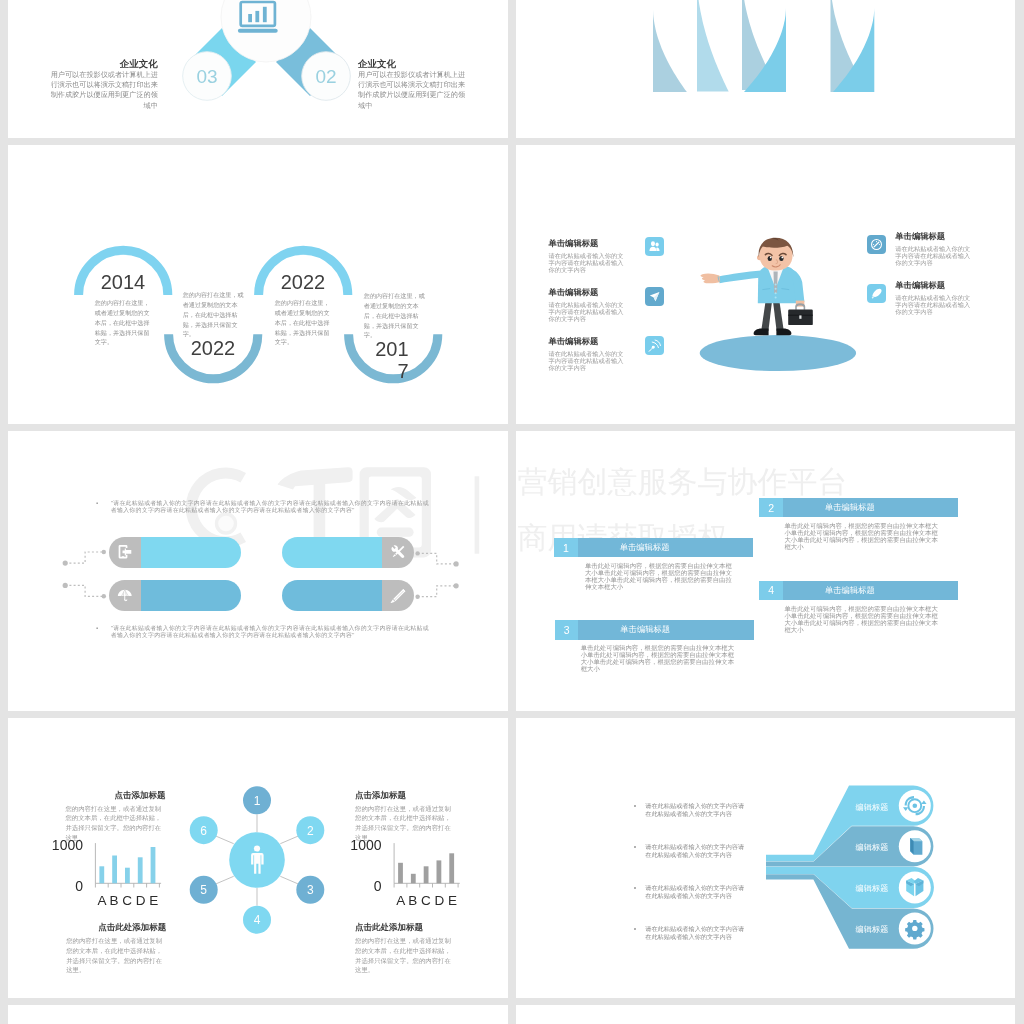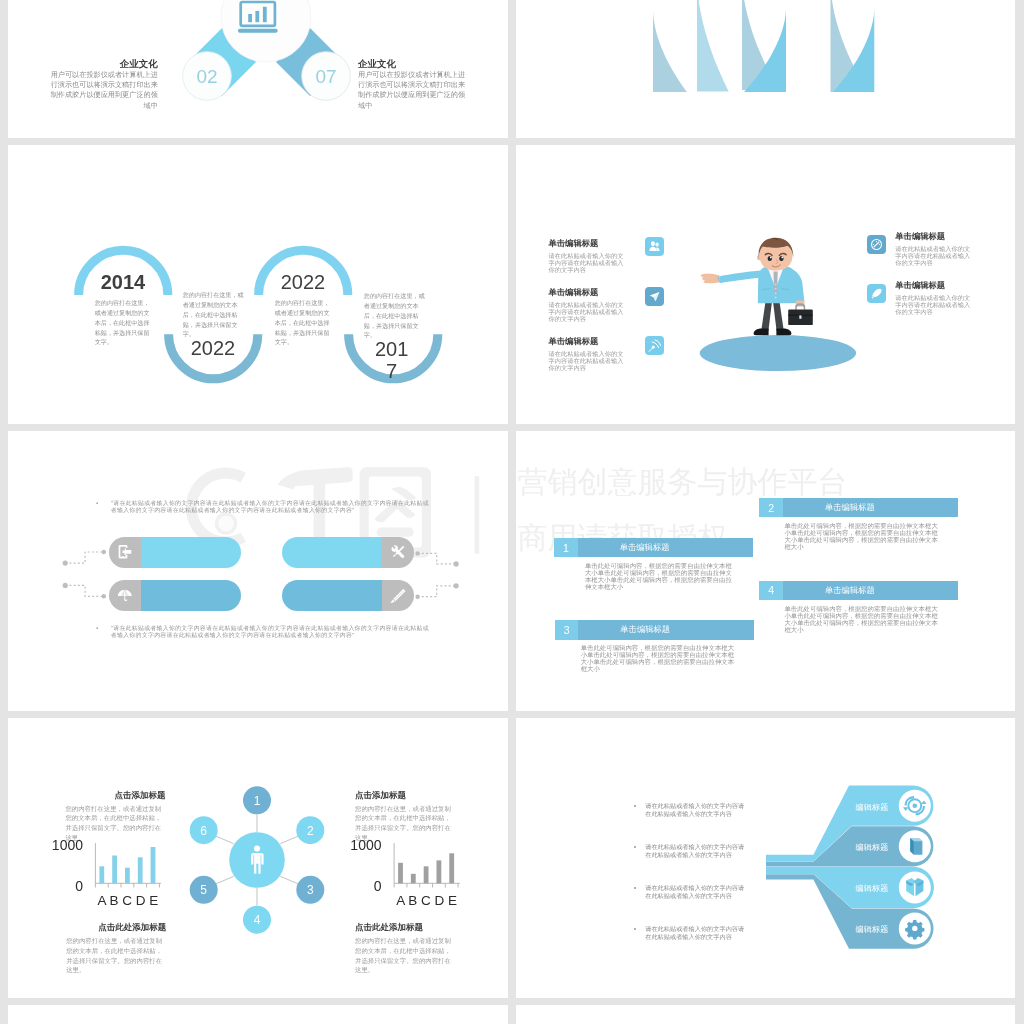--- a/index.html
+++ b/index.html
@@ -87,24 +87,24 @@
     <circle cx="318" cy="218" r="24.3" fill="#fcfdfd" stroke="#dfe8ec" stroke-width="0.9"></circle>
     <g>
       <rect x="232.7" y="144" width="34.2" height="23.9" rx="1.6" fill="none" stroke="#6fb3d3" stroke-width="2.7"></rect>
       <rect x="229.9" y="170.7" width="39.8" height="4" rx="2" fill="#6fb3d3"></rect>
       <rect x="240.2" y="156" width="3.8" height="8.2" fill="#6fb3d3"></rect>
       <rect x="247.4" y="152.9" width="3.8" height="11.3" fill="#6fb3d3"></rect>
       <rect x="254.9" y="148.8" width="3.8" height="15.4" fill="#6fb3d3"></rect>
     </g>
   </svg>
   <div style="position:absolute;left:175px;top:206px;width:48px;height:26px;display:flex;align-items:center;justify-content:center;color:#9ad1e0;font-size:19px;">
+    <span>03</span>
+  </div>
+  <div style="position:absolute;left:294px;top:206px;width:48px;height:26px;display:flex;align-items:center;justify-content:center;color:#9ad1e0;font-size:19px;">
     <span>02</span>
-  </div>
-  <div style="position:absolute;left:294px;top:206px;width:48px;height:26px;display:flex;align-items:center;justify-content:center;color:#9ad1e0;font-size:19px;">
-    <span>07</span>
   </div>
   <div class="s1-txt" style="left:41.8px;top:200.3px;width:108px;text-align:right;">
     <div class="ttl">企业文化</div>
     <div class="body-txt">用户可以在投影仪或者计算机上进行演示也可以将演示文稿打印出来制作成胶片以便应用到更广泛的领域中</div>
   </div>
   <div class="s1-txt" style="left:350px;top:200.3px;width:108px;text-align:left;">
     <div class="ttl">企业文化</div>
     <div class="body-txt">用户可以在投影仪或者计算机上进行演示也可以将演示文稿打印出来制作成胶片以便应用到更广泛的领域中</div>
   </div>
 </div>
@@ -122,24 +122,24 @@
   <div class="s2-lbl" style="left:334px;top:136px;">57 %</div>
 </div>
 
 <div class="slide sl-l row2">
   <svg width="500" height="279" viewBox="0 0 500 279" style="position:absolute;left:0;top:0;">
     <path d="M70.6 149.9 A44.6 44.6 0 0 1 159.8 149.9" fill="none" stroke="#7fd3f0" stroke-width="9"></path>
     <path d="M160.6 189.2 A44.6 44.6 0 0 0 249.8 189.2" fill="none" stroke="#7bb8d3" stroke-width="9"></path>
     <path d="M250.6 149.9 A44.6 44.6 0 0 1 339.8 149.9" fill="none" stroke="#7fd3f0" stroke-width="9"></path>
     <path d="M340.6 189.2 A44.6 44.6 0 0 0 429.8 189.2" fill="none" stroke="#7bb8d3" stroke-width="9"></path>
   </svg>
-  <div class="s3-year" style="left:75px;top:126px;width:80px;text-align:center;font-weight:bold;">2014</div>
+  <div class="s3-year" style="left:75px;top:126px;width:80px;text-align:center;">2014</div>
   <div class="s3-year" style="left:165px;top:192px;width:80px;text-align:center;">2022</div>
   <div class="s3-year" style="left:255px;top:126px;width:80px;text-align:center;">2022</div>
-  <div class="s3-year" style="left:366.6px;top:193px;width:34px;text-align:center;line-height:1.1;">2017</div>
+  <div class="s3-year" style="left:366.6px;top:193px;width:34px;text-align:right;line-height:1.1;">2017</div>
   <div class="s3-body" style="left:86.7px;top:153px;width:55px;">您的内容打在这里，或者通过复制您的文本后，在此框中选择粘贴，并选择只保留文字。</div>
   <div class="s3-body" style="left:174.7px;top:145px;width:66px;">您的内容打在这里，或者通过复制您的文本后，在此框中选择粘贴，并选择只保留文字。</div>
   <div class="s3-body" style="left:266.7px;top:153px;width:55px;">您的内容打在这里，或者通过复制您的文本后，在此框中选择粘贴，并选择只保留文字。</div>
   <div class="s3-body" style="left:355.8px;top:146px;width:66px;">您的内容打在这里，或者通过复制您的文本后，在此框中选择粘贴，并选择只保留文字。</div>
 </div>
 
 <div class="slide sl-r row2">
 
   <svg width="499" height="279" viewBox="0 0 499 279" style="position:absolute;left:0;top:0;">
     <ellipse cx="261.9" cy="208.1" rx="78.2" ry="18" fill="#7cbbd9"></ellipse>

